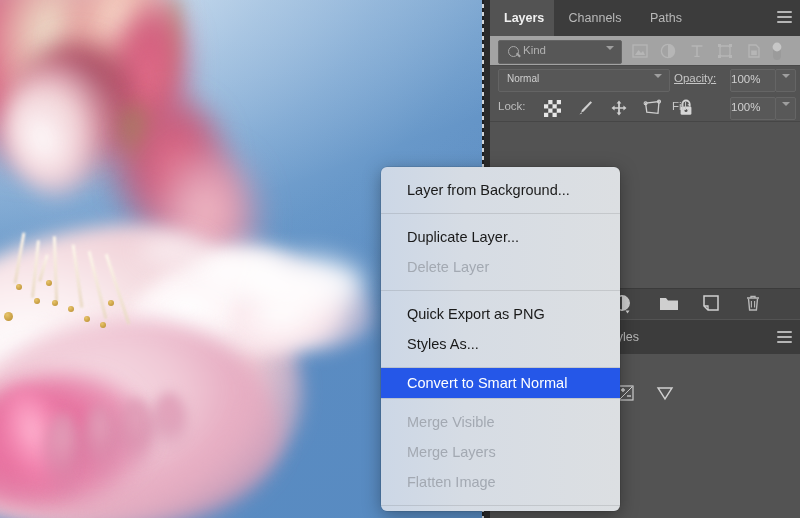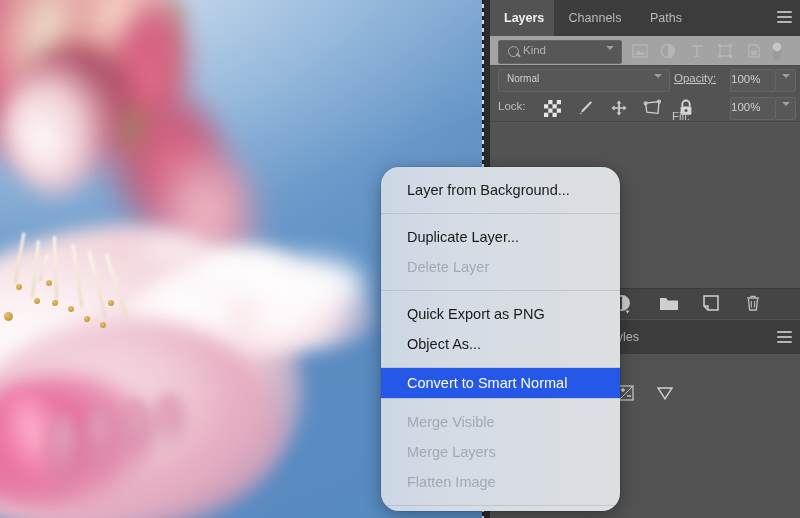--- a/index.html
+++ b/index.html
@@ -159,21 +159,21 @@
   .opac-lbl{position:absolute;left:184px;top:6px;font-size:11.5px;color:#c6c6c6;text-decoration:underline;}
   .opacbox{position:absolute;left:240px;top:3px;width:44px;height:21px;background:#585858;border:1px solid #656565;border-radius:2px;}
   .opacbox .v{position:absolute;left:0;right:12px;top:3px;font-size:11.5px;color:#cfcfcf;}
   .opacstep{position:absolute;left:285px;top:3px;width:19px;height:21px;background:#585858;border:1px solid #656565;border-radius:2px;}
   .opacstep .cv{position:absolute;left:6px;top:8px;}
 
   .lockrow{height:28px;background:#535353;border-bottom:1px solid #464646;}
   .lock-lbl{position:absolute;left:8px;top:6px;font-size:11.5px;color:#bdbdbd;}
   .lockicons{position:absolute;left:48px;top:3px;height:22px;}
   .lockicon{display:inline-block;width:29px;height:22px;position:relative;vertical-align:top;}
-  .fill-lbl{position:absolute;left:182px;top:16px;font-size:11.5px;color:#c6c6c6;}
+  .fill-lbl{position:absolute;left:182px;top:6px;font-size:11.5px;color:#c6c6c6;}
 
   .layerlist{position:absolute;left:0;top:122px;width:310px;height:166px;background:#454545;}
   .layerrow{
     position:absolute;left:0;top:0;width:292px;height:40px;background:#6b6b6b;
     border-bottom:1px solid #3f3f3f;
   }
   .thumb{position:absolute;left:34px;top:3px;width:34px;height:34px;background:#3b3b3b;border:1px solid #8a8a8a;}
   .eye{position:absolute;left:8px;top:13px;width:16px;height:12px;}
   .layername{position:absolute;left:78px;top:12px;font-size:12px;color:#e2e2e2;}
   .locki{position:absolute;right:18px;top:11px;width:14px;height:16px;}
@@ -186,21 +186,21 @@
   .adjbody{position:absolute;left:0;top:354px;width:310px;height:164px;background:#535353;}
   .adjlabel{position:absolute;left:10px;top:6px;font-size:11.5px;color:#bcbcbc;}
   .agrid{position:absolute;left:4px;top:24px;}
   .acell{display:inline-block;width:34px;height:30px;position:relative;vertical-align:top;}
 
   svg{display:block;overflow:visible;}
 
   
   #ctxmenu{
     position:absolute;left:381px;top:167px;width:239px;height:344px;
-    background:#d7dde6;border-radius:18px;
+    background:#d7dde6;border-radius:6px;
     box-shadow:0 4px 18px rgba(0,0,0,.34), 0 0 0 .5px rgba(0,0,0,.16);
     overflow:hidden;
     background:linear-gradient(90deg,#ccd7e6 0%,#d6dce4 35%,#dcdfe2 100%);
   }
   .mi{
     position:relative;height:30px;line-height:30px;
     padding-left:26px;font-size:14.5px;color:#1a1a1a;
     white-space:nowrap;
   }
   .mi.disabled{color:#a3a9b2;}
@@ -563,21 +563,21 @@
     <div class="mi disabled">
       <span>Delete Layer</span>
     </div>
     <div class="mpad"></div>
     <div class="msep"></div>
     <div class="mpad"></div>
     <div class="mi">
       <span>Quick Export as PNG</span>
     </div>
     <div class="mi">
-      <span>Object As...</span>
+      <span>Styles As...</span>
     </div>
     <div class="mpad"></div>
     <div class="msep"></div>
     <div class="mi sel">
       <span>Convert to Smart Normal</span>
     </div>
     <div class="msep"></div>
     <div class="mpad"></div>
     <div class="mi disabled">
       <span>Merge Visible</span>

